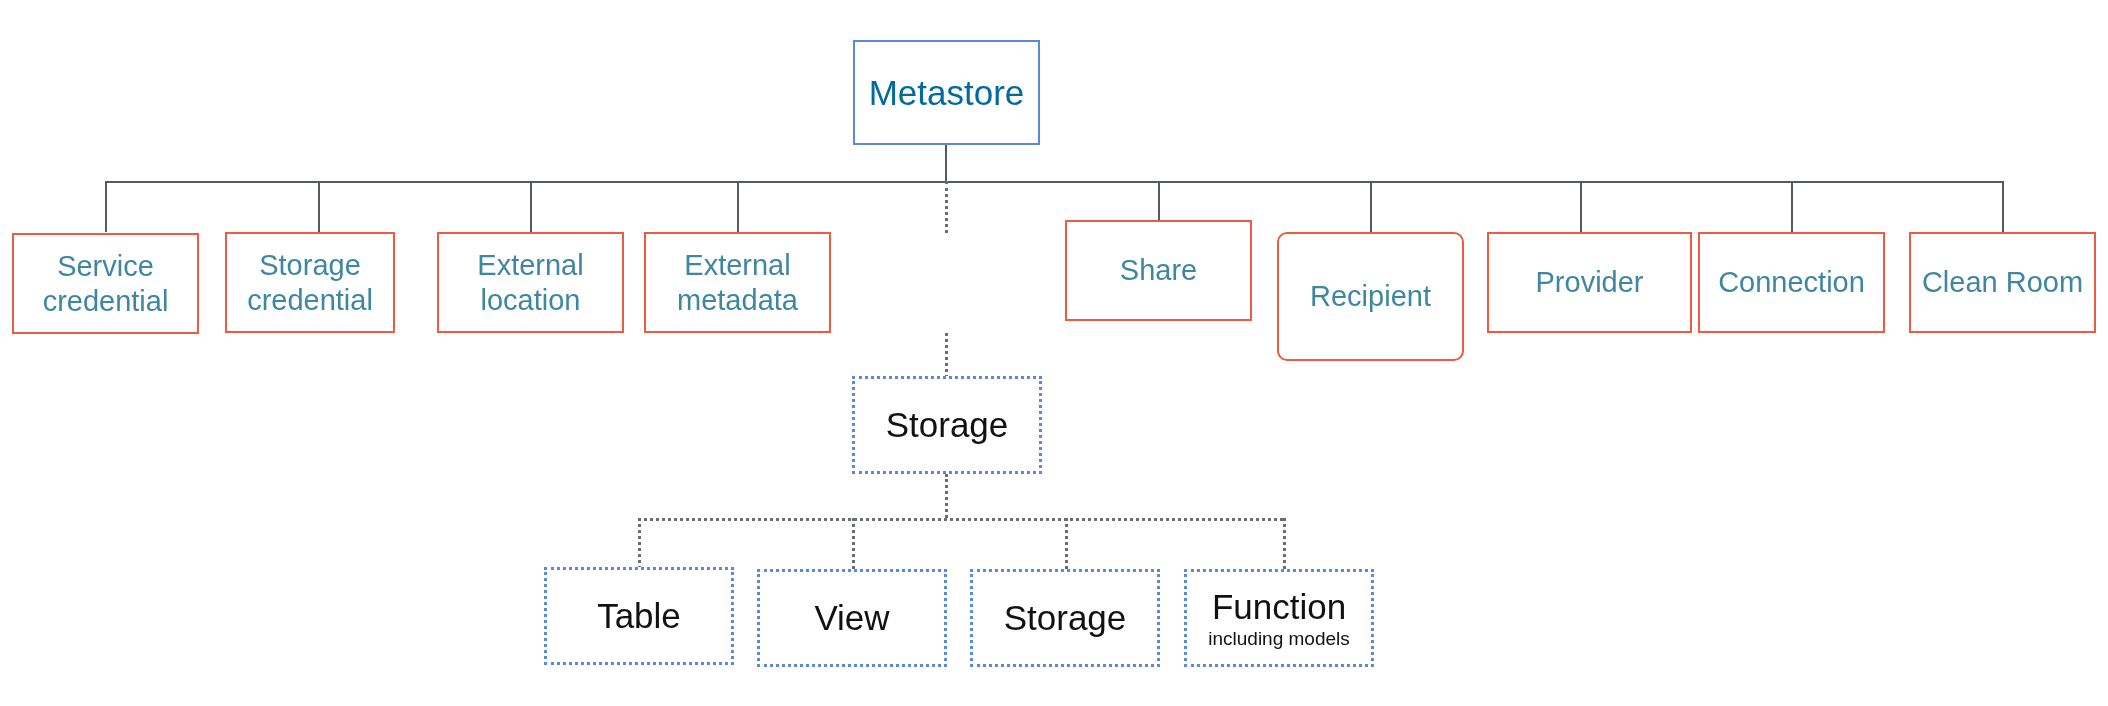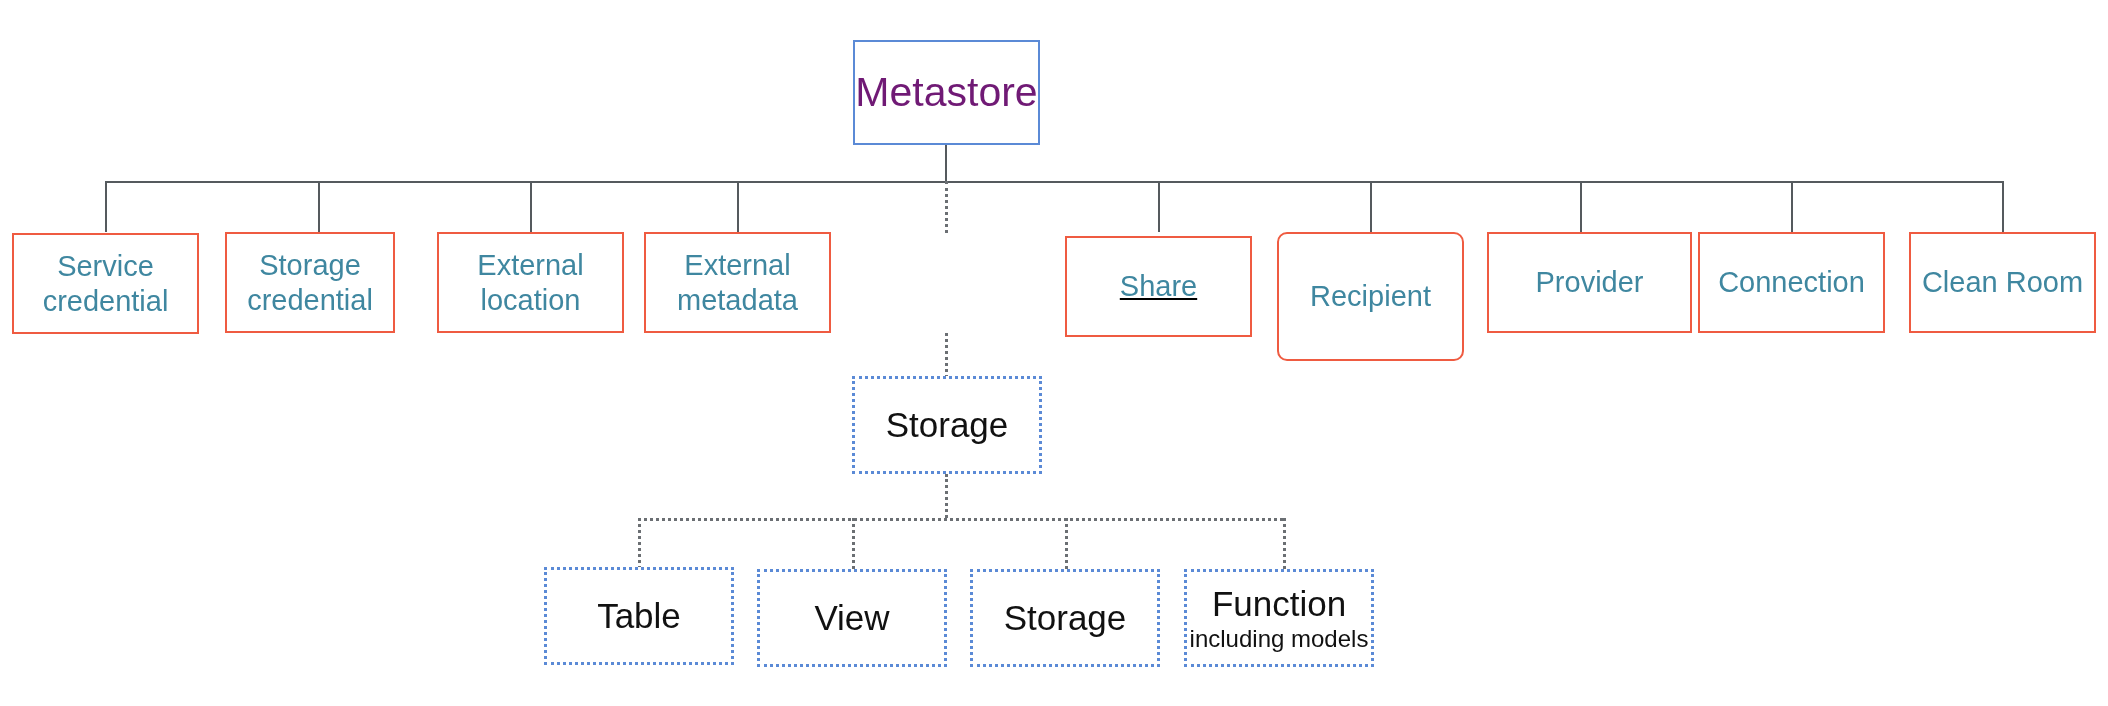--- a/index.html
+++ b/index.html
@@ -31,22 +31,22 @@
     justify-content: center;
     text-align: center;
     line-height: 1.18;
     z-index: 5;
   }
 
   .node-root {
     border: 2px solid #5b8ad6;
   }
   .node-root .node-label {
-    color: #701a75;
-    font-size: 41px;
+    color: #0369a1;
+    font-size: 35px;
     font-weight: 400;
   }
 
   .node-red {
     border: 2px solid #ef5b41;
   }
   .node-red .node-label {
     color: #3f87a0;
     font-size: 29px;
     font-weight: 400;
@@ -55,21 +55,21 @@
   .node-dotted {
     border: 3px dotted #5b8ad6;
   }
   .node-dotted .node-label {
     color: #111111;
     font-size: 35px;
     font-weight: 400;
   }
   .node-dotted .node-sublabel {
     color: #111111;
-    font-size: 24px;
+    font-size: 19px;
     font-weight: 400;
     margin-top: 1px;
   }
 
   
   .conn {
     position: absolute;
     z-index: 1;
   }
   .conn-h-solid {
@@ -136,21 +136,21 @@
     <span class="node-label">External</span>
     <span class="node-label">location</span>
   </div>
 
   <div class="node node-red" style="left:644px; top:232px; width:187px; height:101px;">
     <span class="node-label">External</span>
     <span class="node-label">metadata</span>
   </div>
 
 
-  <div class="node node-red" style="left:1065px; top:236px; width:187px; height:101px;text-decoration:underline;">
+  <div class="node node-red" style="left:1065px; top:220px; width:187px; height:101px;">
     <span class="node-label">Share</span>
   </div>
 
   <div class="node node-red" style="left:1277px; top:232px; width:187px; height:129px;border-radius:10px;">
     <span class="node-label">Recipient</span>
   </div>
 
   <div class="node node-red" style="left:1487px; top:232px; width:205px; height:101px;">
     <span class="node-label">Provider</span>
   </div>

